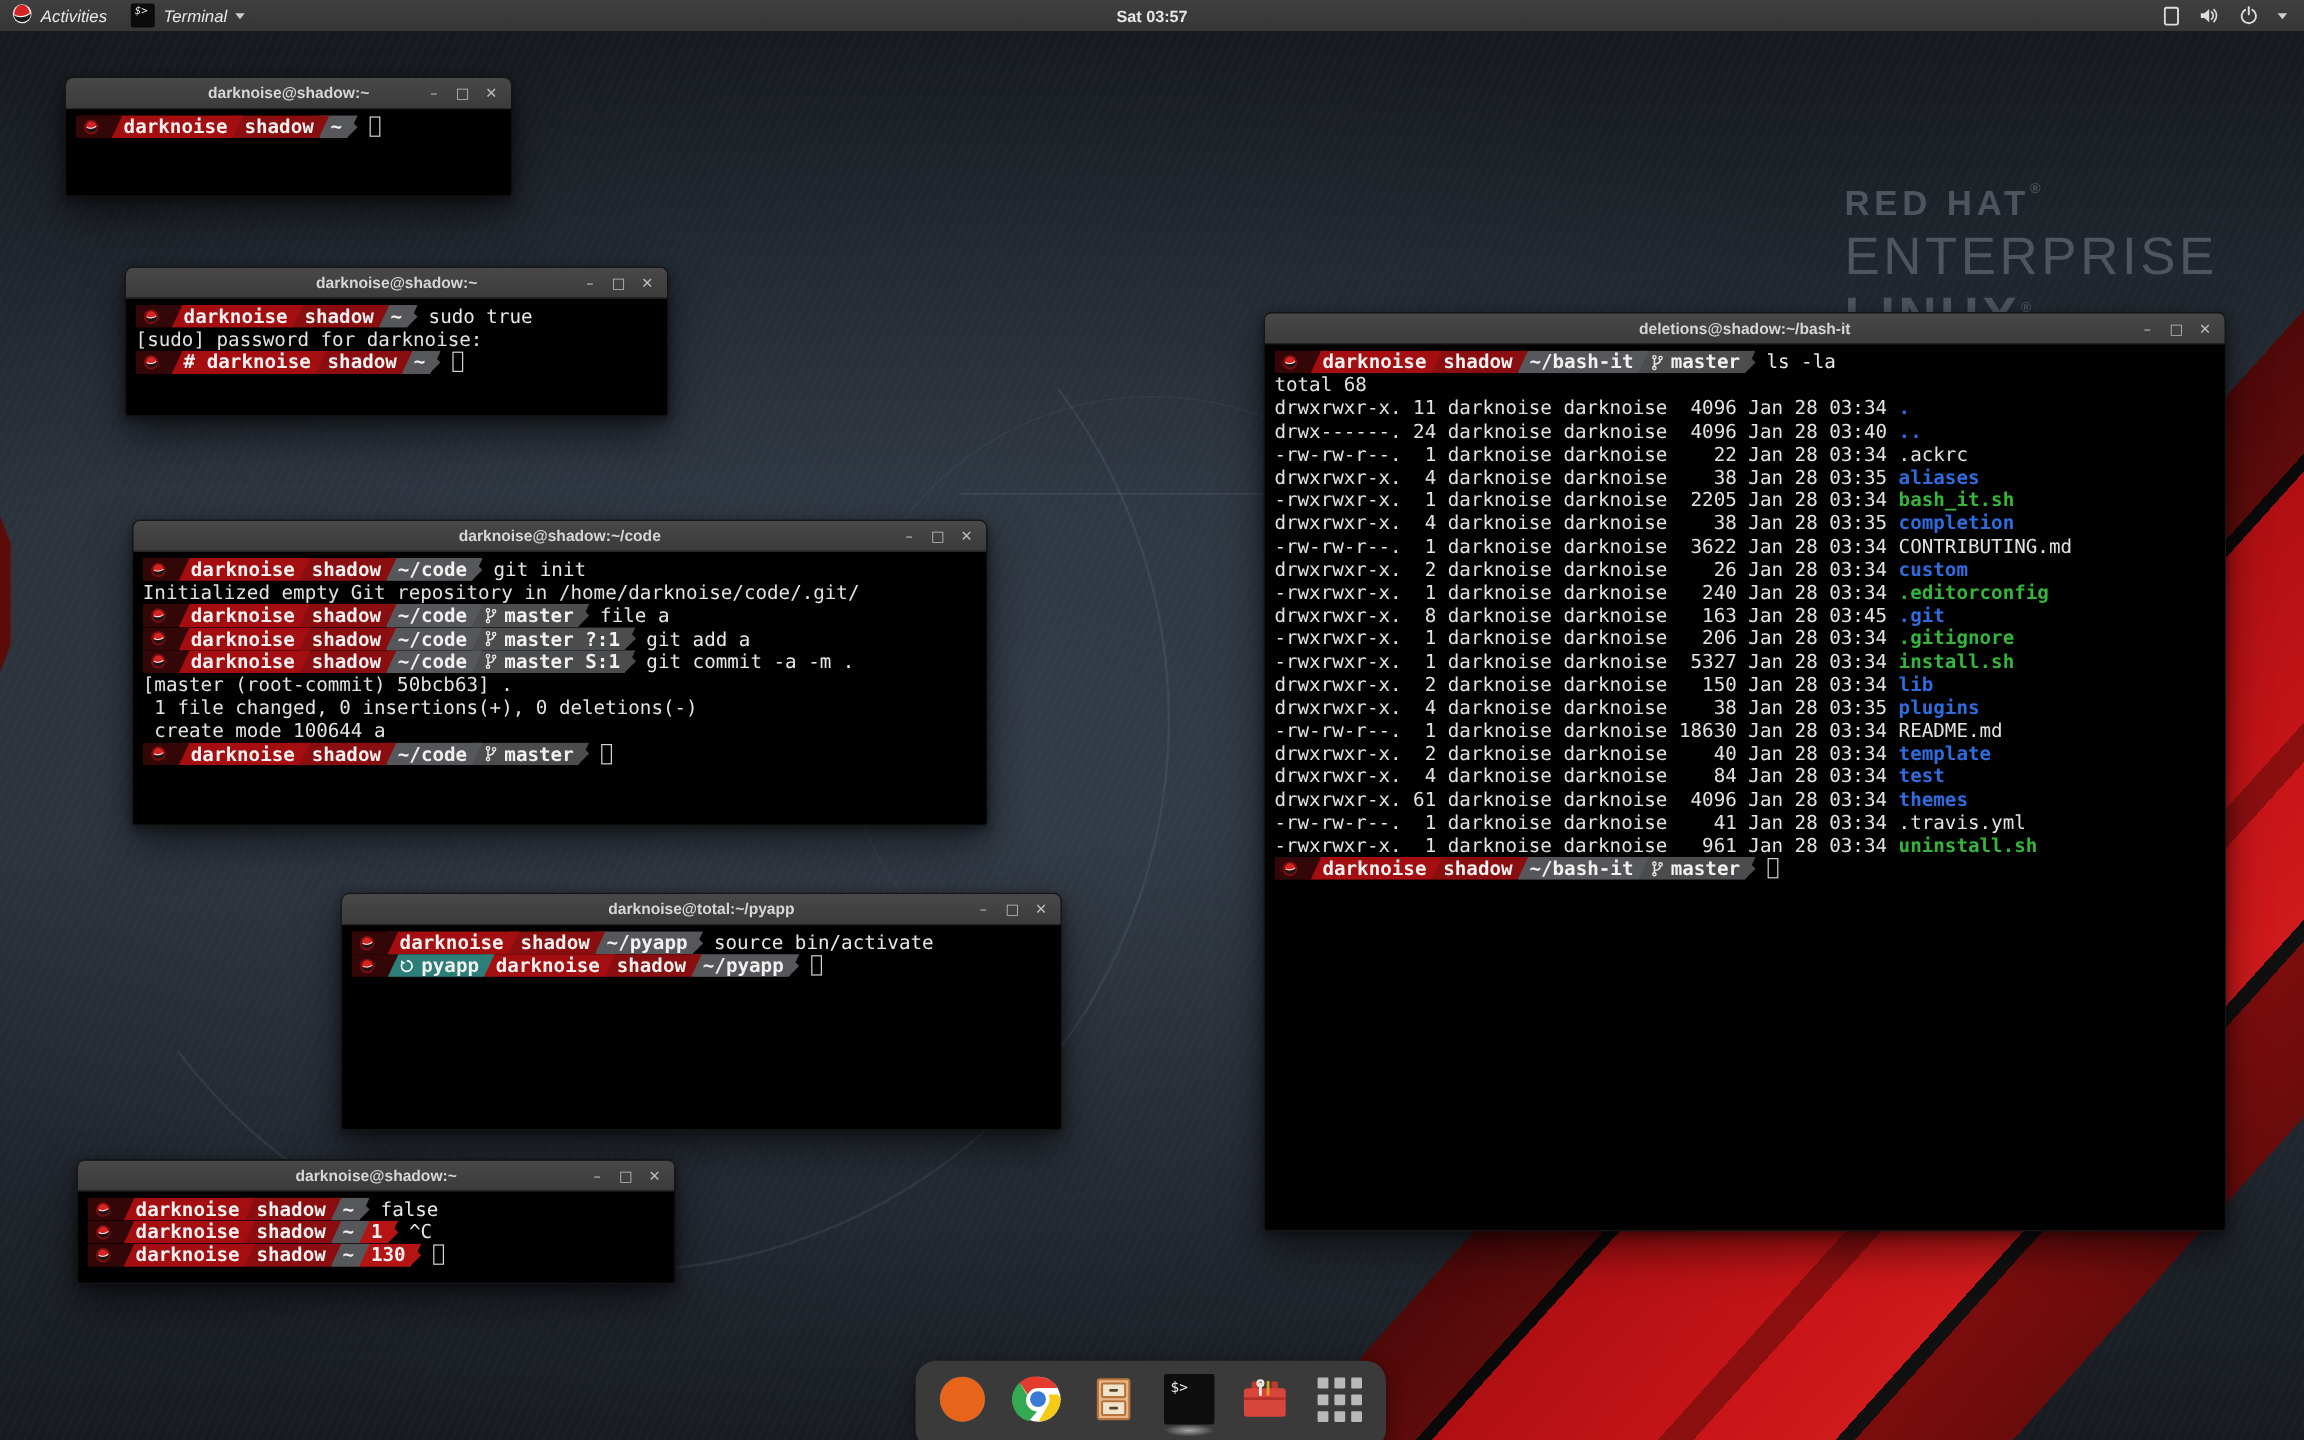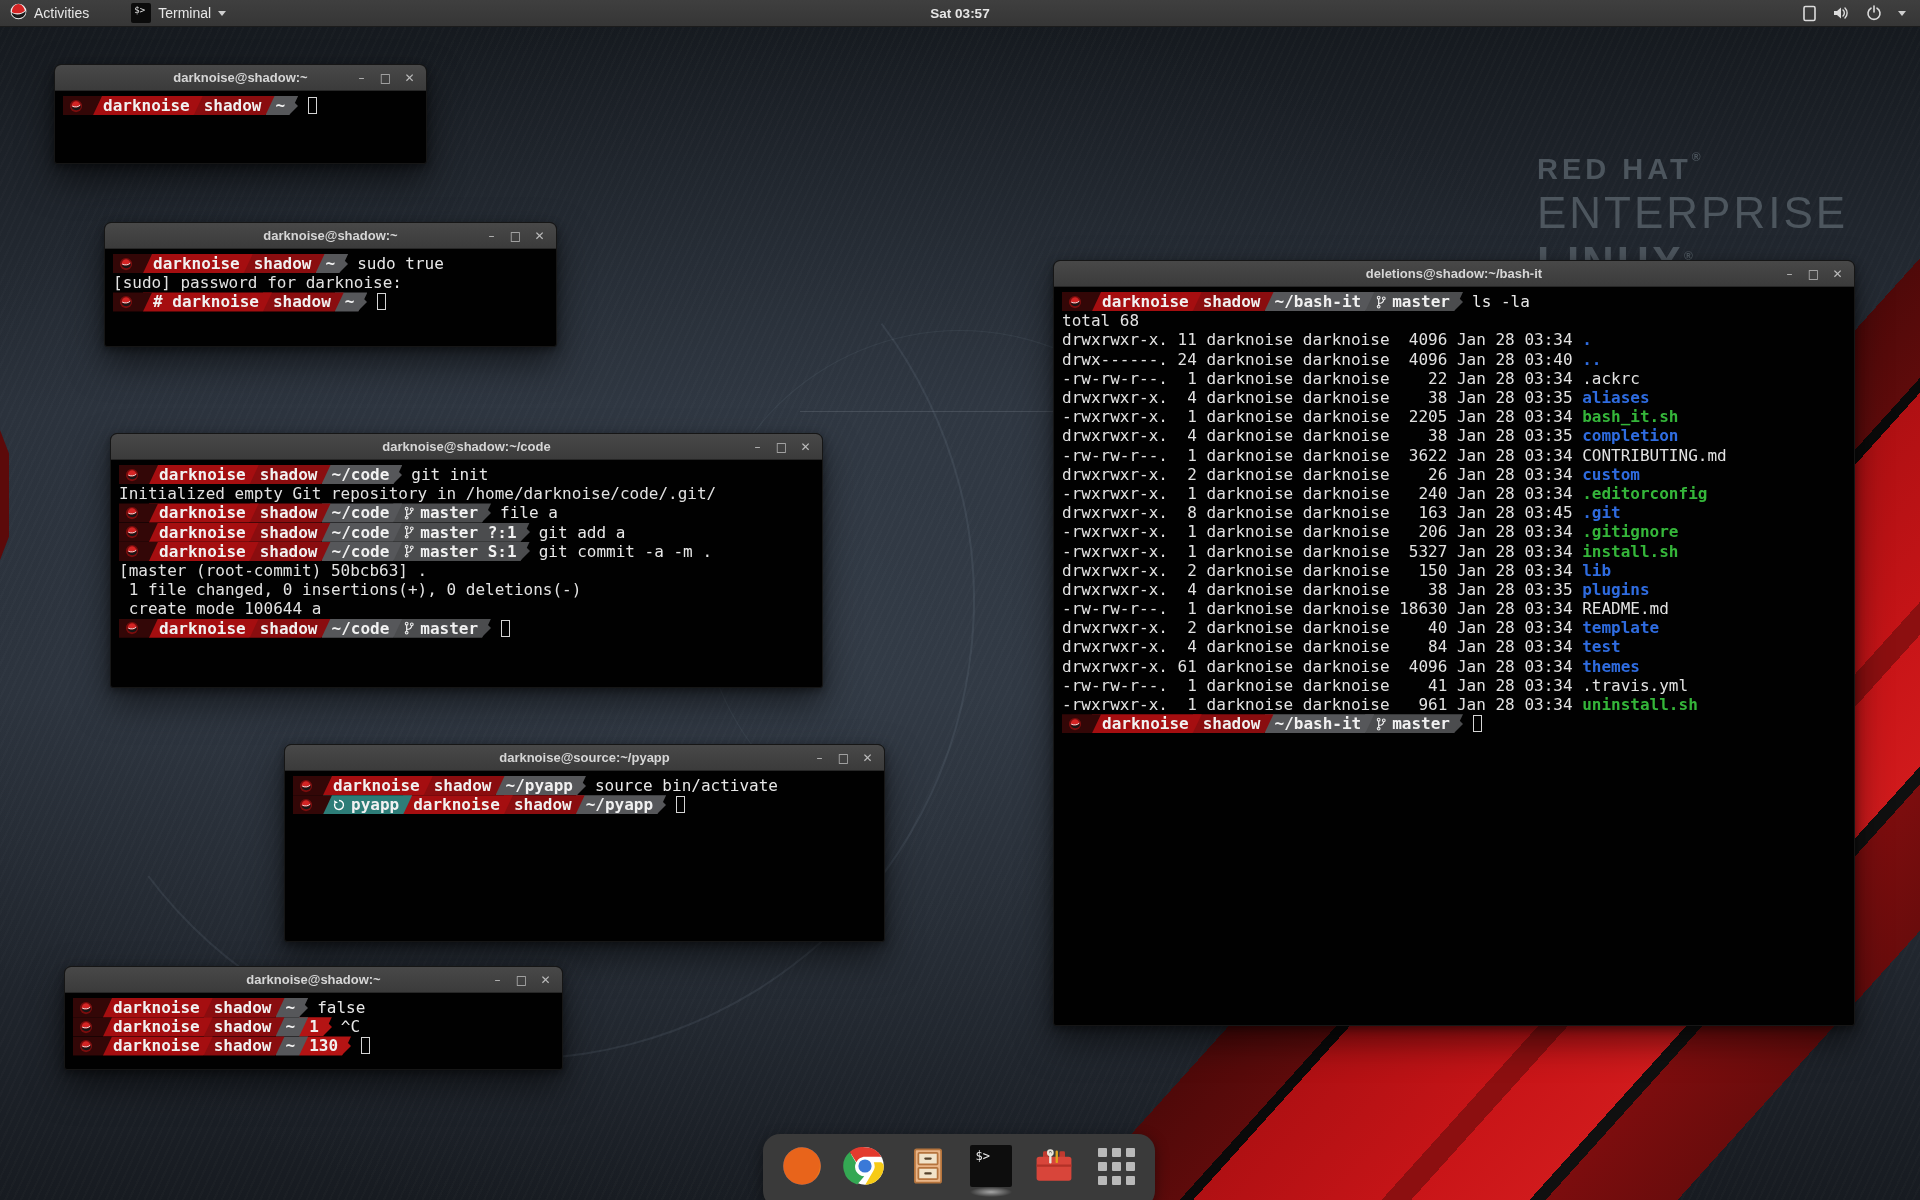--- a/index.html
+++ b/index.html
@@ -43,21 +43,21 @@
   .branding { position:absolute; left:1537px; top:106px; color:#4c555d; user-select:none;margin-top:44px; }
   .branding .b1 { font-size:29px; font-weight:bold; letter-spacing:4px; }
   .branding .b2 { font-size:44px; letter-spacing:3px; font-weight:normal; margin-top:2px; color:#4d565e; }
   .branding .b3 { font-size:44px; letter-spacing:3px; font-weight:bold; color:#4d565e; }
   .branding sup { font-size:12px; vertical-align:18px; }
 
   
   .topbar { position:absolute; left:0; top:0; width:1920px; height:27px; z-index:50;
     background:linear-gradient(#3f3f3f,#363636); border-bottom:1px solid #1c1c1c;
     display:flex; align-items:center; color:#e6e6e6; font-size:14px; }
-  .tb-left { display:flex; align-items:center; gap:22px; padding-left:8px; }
+  .tb-left { display:flex; align-items:center; gap:0; padding-left:8px;font-style:italic; }
   .tb-activities { display:flex; align-items:center; gap:7px; padding:0 10px 0 2px; height:27px; cursor:default; }
   .tb-appmenu { display:flex; align-items:center; gap:7px; padding:0 10px; height:27px; }
   .mini-term { width:20px; height:20px; background:#0b0b0b; border-radius:2px; color:#e8e8e8;
     font-family:"DejaVu Sans Mono",monospace; font-size:9px; line-height:10px; padding:2px 0 0 3px; }
   .caret { width:0; height:0; border-left:4px solid transparent; border-right:4px solid transparent;
     border-top:5px solid #cfcfcf; display:inline-block; }
   .tb-clock { position:absolute; left:50%; transform:translateX(-50%); font-weight:bold; font-size:13.5px; }
   .tb-right { margin-left:auto; display:flex; align-items:center; gap:16px; padding-right:14px; }
   .tb-right svg { display:block; }
 
@@ -208,21 +208,21 @@
                 </svg></span></span><span class="seg" style="background: rgb(165, 14, 16); z-index: 39;">darknoise</span><span class="seg" style="background: rgb(138, 13, 15); z-index: 38;">shadow</span><span class="seg" style="background: rgb(86, 87, 90); z-index: 37;">~/code</span><span class="seg" style="background: rgb(75, 76, 78); z-index: 36;"><span class="seg-icon"><svg width="11" height="14" viewBox="0 0 12 14">
                   <path d="M4 3.5v8" stroke="#e8e8e8" stroke-width="1.4"></path>
                   <circle cx="4" cy="2.3" r="1.5" fill="none" stroke="#e8e8e8" stroke-width="1.2"></circle>
                   <circle cx="4" cy="12" r="1.5" fill="none" stroke="#e8e8e8" stroke-width="1.2"></circle>
                   <path d="M4 8.5c3.4 0 5.3-1.8 5.5-4" stroke="#e8e8e8" stroke-width="1.4" fill="none"></path>
                   <circle cx="9.6" cy="3" r="1.5" fill="none" stroke="#e8e8e8" stroke-width="1.2"></circle>
                 </svg></span>master</span><span class="p-arrow" style="border-left-color: rgb(75, 76, 78);"></span><span class="cursor"></span></div></div>
       </div>
       <div class="window" style="left: 284px; top: 744px; width: 601px; height: 198px;">
         <div class="titlebar">
-          <div class="title">darknoise@source:~/pyapp</div>
+          <div class="title">darknoise@total:~/pyapp</div>
           <div class="tb-btns">
             <div class="tb-btn">–</div>
             <div class="tb-btn">□</div>
             <div class="tb-btn">✕</div>
           </div>
         </div>
         <div class="term-body"><div class="line"><span class="seg first" style="background: rgb(51, 7, 7); z-index: 40;"><span class="seg-icon"><svg width="14" height="14" viewBox="0 0 16 16">
                   <circle cx="8" cy="8" r="7" fill="#7a0d0d"></circle>
                   <path d="M2.8 8.6c2.2 2.2 8.4 2 10.6-1.2.8 2.4-1.4 5.4-5.2 5.4-3.2 0-5-2-5.4-4.2z" fill="#161616"></path>
                   <path d="M3.2 8C4.8 9.6 11 9.4 13 6.8 12.2 4.3 10.2 2.6 7.9 2.6 5 2.6 3.2 5.2 3.2 8z" fill="#d42424"></path>

